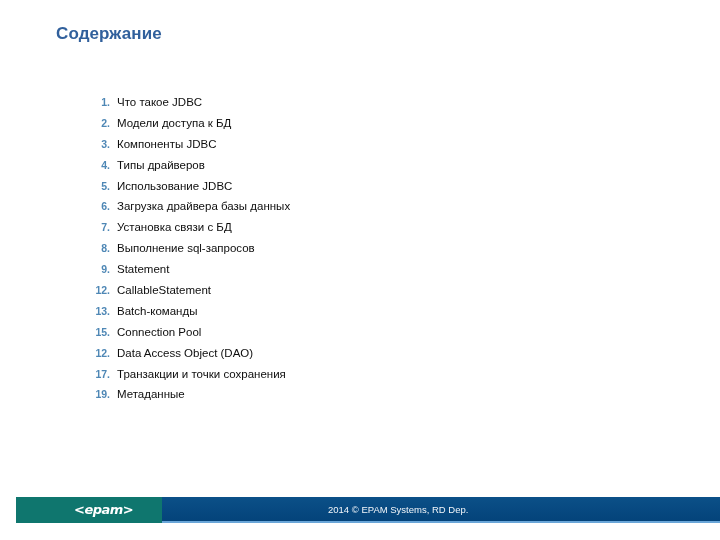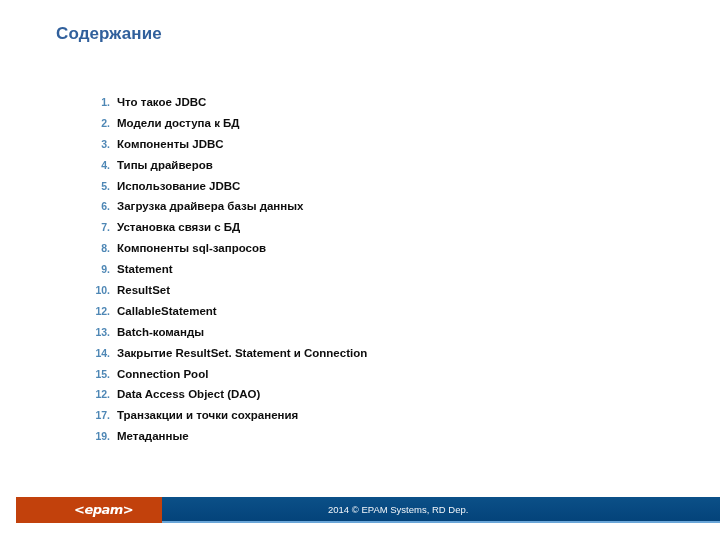--- a/index.html
+++ b/index.html
@@ -49,40 +49,40 @@
     width: 32px;
     text-align: right;
     font-size: 10.5px;
     font-weight: bold;
     color: #4e87b5;
     flex: 0 0 32px;
   }
   .toc-label {
     margin-left: 7px;
     font-size: 11.5px;
-    font-weight: bold;
+    font-weight: normal;
     color: #0d0d0d;
     white-space: nowrap;
   }
 
   
   .footer {
     position: absolute;
     left: 0;
     top: 497px;
     width: 720px;
     height: 26px;
   }
   .footer-left {
     position: absolute;
     left: 0;
     top: 0;
     width: 146px;
     height: 26px;
-    background: #c2410c;
+    background: #0f766e;
   }
   .footer-right {
     position: absolute;
     left: 146px;
     top: 0;
     width: 574px;
     height: 26px;
     background: #084b82;
     background: linear-gradient(to bottom, #0b5088 0%, #04437a 100%);
     border-bottom: 2px solid #6aa6d8;
@@ -142,41 +142,33 @@
       <div class="toc-row">
         <span class="toc-num">6.</span>
         <span class="toc-label">Загрузка драйвера базы данных</span>
       </div>
       <div class="toc-row">
         <span class="toc-num">7.</span>
         <span class="toc-label">Установка связи с БД</span>
       </div>
       <div class="toc-row">
         <span class="toc-num">8.</span>
-        <span class="toc-label">Компоненты sql-запросов</span>
+        <span class="toc-label">Выполнение sql-запросов</span>
       </div>
       <div class="toc-row">
         <span class="toc-num">9.</span>
         <span class="toc-label">Statement</span>
-      </div>
-      <div class="toc-row">
-        <span class="toc-num">10.</span>
-        <span class="toc-label">ResultSet</span>
       </div>
       <div class="toc-row">
         <span class="toc-num">12.</span>
         <span class="toc-label">CallableStatement</span>
       </div>
       <div class="toc-row">
         <span class="toc-num">13.</span>
         <span class="toc-label">Batch-команды</span>
-      </div>
-      <div class="toc-row">
-        <span class="toc-num">14.</span>
-        <span class="toc-label">Закрытие ResultSet. Statement и Connection</span>
       </div>
       <div class="toc-row">
         <span class="toc-num">15.</span>
         <span class="toc-label">Connection Pool</span>
       </div>
       <div class="toc-row">
         <span class="toc-num">12.</span>
         <span class="toc-label">Data Access Object (DAO)</span>
       </div>
       <div class="toc-row">

